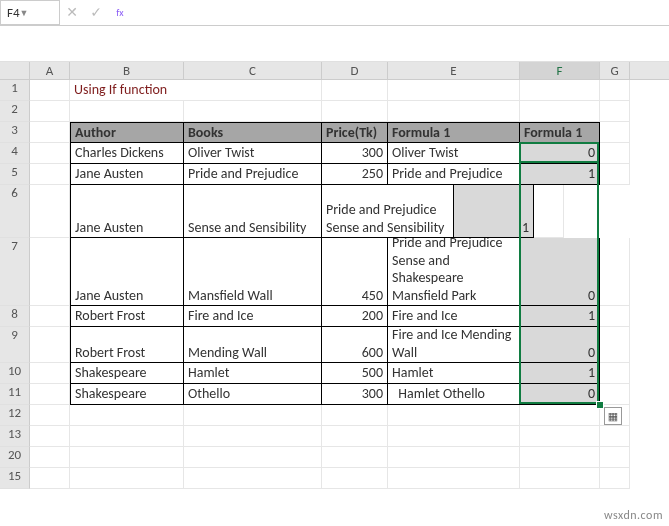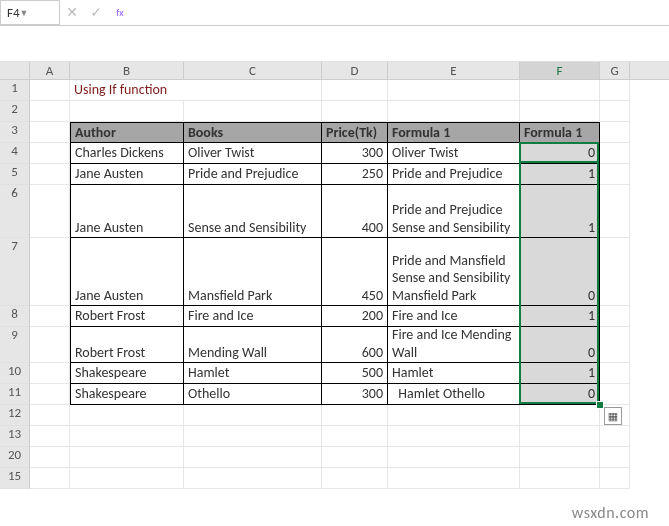--- a/index.html
+++ b/index.html
@@ -128,22 +128,22 @@
     position:absolute;width:8px;height:8px;background:#107c41;
     border:1px solid #fff;
   }
   .auto-opts{
     position:absolute;width:18px;height:18px;
     border:1px solid #999;background:#fff;
     display:flex;align-items:center;justify-content:center;
     font-size:11px;color:#555;
   }
   .watermark{
-    position:absolute;right:20px;bottom:4px;
-    font-size:16px;color:#888;letter-spacing:0.5px;
+    position:absolute;right:6px;bottom:4px;
+    font-size:12px;color:#888;letter-spacing:0.5px;
   }
 </style>
 </head>
 <body>
 
 <div class="formula-bar-area">
   <div class="name-box">
     <span>F4</span>
     <span class="dd">▼</span>
   </div>
@@ -232,31 +232,30 @@
       <div class="cell td wC" style="">Pride and Prejudice</div>
       <div class="cell td num wD" style="">250</div>
       <div class="cell td wE" style="">Pride and Prejudice</div>
       <div class="cell td num fill-cell wF" style="">1</div>
       <div class="cell wG"></div>
     </div>
           <div class="cell-row" style="height:53px">
       <div class="cell wA"></div>
       <div class="cell td first wB" style="display:flex;flex-direction:column;justify-content:flex-end;">Jane Austen</div>
       <div class="cell td wC" style="display:flex;flex-direction:column;justify-content:flex-end;">Sense and Sensibility</div>
-      <div class="cell td num wD" style="display:flex;flex-direction:column;justify-content:flex-end;">400</div>
       <div class="cell td wE" style="display:flex;flex-direction:column;justify-content:flex-end;">Pride and Prejudice Sense and Sensibility</div>
       <div class="cell td num fill-cell wF" style="display:flex;flex-direction:column;justify-content:flex-end;">1</div>
       <div class="cell wG"></div>
     </div>
           <div class="cell-row" style="height:68px">
       <div class="cell wA"></div>
       <div class="cell td first wB" style="display:flex;flex-direction:column;justify-content:flex-end;">Jane Austen</div>
-      <div class="cell td wC" style="display:flex;flex-direction:column;justify-content:flex-end;">Mansfield Park</div>
+      <div class="cell td wC" style="display:flex;flex-direction:column;justify-content:flex-end;">Mansfield Wall</div>
       <div class="cell td num wD" style="display:flex;flex-direction:column;justify-content:flex-end;">450</div>
-      <div class="cell td wE" style="display:flex;flex-direction:column;justify-content:flex-end;">Pride and Mansfield Sense and Sensibility Mansfield Park</div>
+      <div class="cell td wE" style="display:flex;flex-direction:column;justify-content:flex-end;">Pride and Prejudice Sense and Shakespeare Mansfield Park</div>
       <div class="cell td num fill-cell wF" style="display:flex;flex-direction:column;justify-content:flex-end;">0</div>
       <div class="cell wG"></div>
     </div>
           <div class="cell-row" style="height:21px">
       <div class="cell wA"></div>
       <div class="cell td first wB" style="">Robert Frost</div>
       <div class="cell td wC" style="">Fire and Ice</div>
       <div class="cell td num wD" style="">200</div>
       <div class="cell td wE" style="">Fire and Ice</div>
       <div class="cell td num fill-cell wF" style="">1</div>

